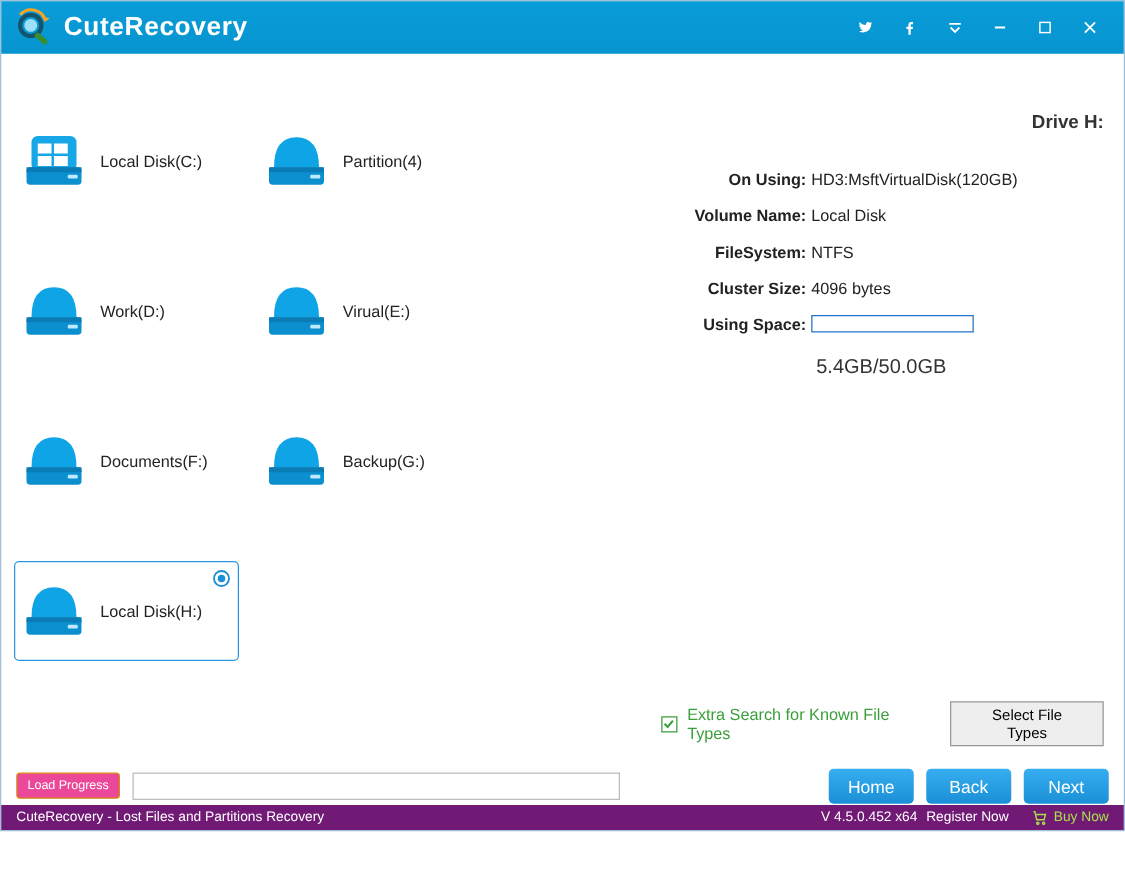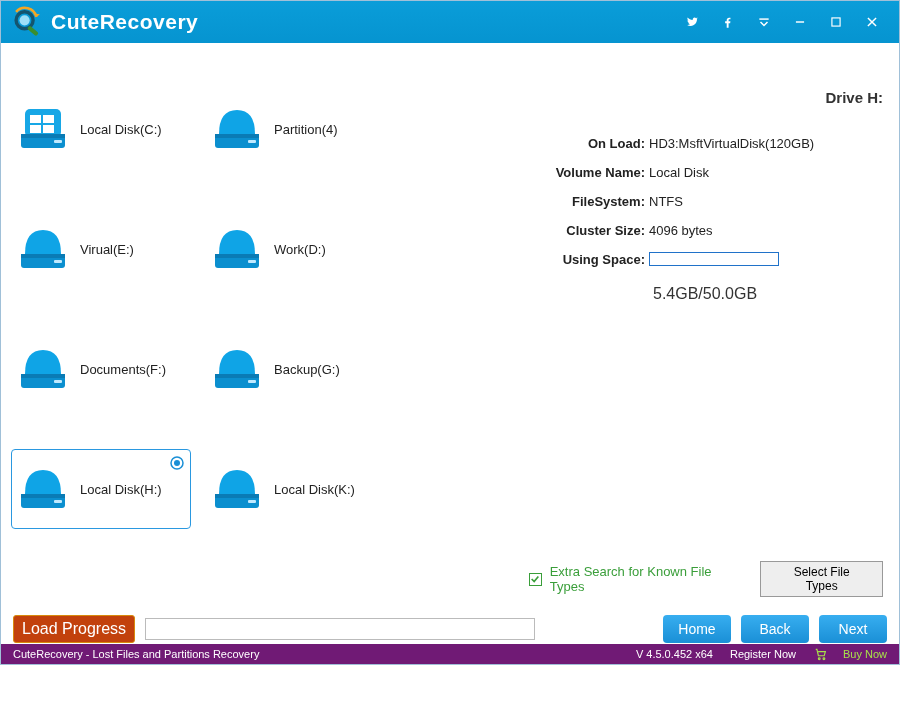--- a/index.html
+++ b/index.html
@@ -30,28 +30,28 @@
 .usage-bar { width: 130px; height: 14px; border: 1px solid #2072c9; display: inline-block; position: relative; background: #fff;}
 .usage-fill { height: 100%; background: #2a94e6; }
 .usage-text { font-size: 16px; color: #333; margin-left: 124px; margin-top: 2px;}
 .extra-row { margin-top: auto; display: flex; align-items: center; gap: 8px; }
 .checkbox { width: 13px; height: 13px; border: 1px solid #3a9e3a; display: inline-flex; align-items: center; justify-content: center; background:#fff;}
 .checkbox svg { width: 10px; height: 10px; }
 .extra-label { color: #3a9e3a; font-size: 13px; }
 .extra-row .spacer2 { flex: 1; }
 .sel-types-btn { font-size: 12px; padding: 3px 16px; border: 1px solid #999; background: #eee; cursor: pointer; }
 .footer-bar { height: 38px; display: flex; align-items: center; padding: 0 12px; gap: 10px;}
-.load-btn { background: #c2410c; color: #fff; border: 1px solid #d88a0c; border-radius: 3px; padding: 4px 8px; font-size: 16px; cursor: pointer;}
+.load-btn { background: #ec4899; color: #fff; border: 1px solid #d88a0c; border-radius: 3px; padding: 4px 8px; font-size: 10px; cursor: pointer;}
 .progress-input { width: 390px; height: 22px; border: 1px solid #bbb; background: #fff; }
 .footer-bar .spacer { flex: 1; }
 .nav-btn { background: linear-gradient(#37aef0,#1a8fd6); color: #fff; border: none; border-radius: 4px; width: 68px; height: 28px; font-size: 14px; cursor: pointer;}
 .status-bar { height: 24px; background: #701a75; color: #fff; display: flex; align-items: center; font-size: 11px; padding: 0 12px;}
 .status-bar .spacer { flex: 1; }
-.reg-link { color: #fff; margin-left: 17px; cursor: pointer;}
-.buy-now { color: #a7e04a; display: flex; align-items: center; gap: 15px; margin-left: 18px; cursor:pointer;}
+.reg-link { color: #fff; margin-left: 7px; cursor: pointer;}
+.buy-now { color: #a7e04a; display: flex; align-items: center; gap: 4px; margin-left: 18px; cursor:pointer;}
 .buy-now svg { width: 14px; height: 14px; }
 
 
 .drives-panel::-webkit-scrollbar { width: 12px; }
 .drives-panel::-webkit-scrollbar-track { background: #f0f0f0; }
 .drives-panel::-webkit-scrollbar-thumb { background: #b8b8b8; border-radius: 2px; }
 
 </style>
 </head>
 <body>
@@ -136,30 +136,30 @@
                 </svg></span>
               <span class="dlabel">Partition(4)</span>
             </div>
             <div class="drive-item">
               <span class="dicon"><svg viewBox="0 0 50 46">
                   <path d="M7 28 Q7 4 25 4 Q43 4 43 28 Z" fill="#0fa4e6"></path>
                   <rect x="3" y="28" width="44" height="14" rx="3" fill="#0b8fcf"></rect>
                   <rect x="3" y="28" width="44" height="4" fill="#0a7bb5"></rect>
                   <rect x="36" y="34" width="8" height="3" rx="1" fill="#bfe9ff"></rect>
                 </svg></span>
+              <span class="dlabel">Work(D:)</span>
+            </div>
+            <div class="drive-item">
+              <span class="dicon"><svg viewBox="0 0 50 46">
+                  <path d="M7 28 Q7 4 25 4 Q43 4 43 28 Z" fill="#0fa4e6"></path>
+                  <rect x="3" y="28" width="44" height="14" rx="3" fill="#0b8fcf"></rect>
+                  <rect x="3" y="28" width="44" height="4" fill="#0a7bb5"></rect>
+                  <rect x="36" y="34" width="8" height="3" rx="1" fill="#bfe9ff"></rect>
+                </svg></span>
               <span class="dlabel">Virual(E:)</span>
-            </div>
-            <div class="drive-item">
-              <span class="dicon"><svg viewBox="0 0 50 46">
-                  <path d="M7 28 Q7 4 25 4 Q43 4 43 28 Z" fill="#0fa4e6"></path>
-                  <rect x="3" y="28" width="44" height="14" rx="3" fill="#0b8fcf"></rect>
-                  <rect x="3" y="28" width="44" height="4" fill="#0a7bb5"></rect>
-                  <rect x="36" y="34" width="8" height="3" rx="1" fill="#bfe9ff"></rect>
-                </svg></span>
-              <span class="dlabel">Work(D:)</span>
             </div>
             <div class="drive-item">
               <span class="dicon"><svg viewBox="0 0 50 46">
                   <path d="M7 28 Q7 4 25 4 Q43 4 43 28 Z" fill="#0fa4e6"></path>
                   <rect x="3" y="28" width="44" height="14" rx="3" fill="#0b8fcf"></rect>
                   <rect x="3" y="28" width="44" height="4" fill="#0a7bb5"></rect>
                   <rect x="36" y="34" width="8" height="3" rx="1" fill="#bfe9ff"></rect>
                 </svg></span>
               <span class="dlabel">Documents(F:)</span>
             </div>
@@ -177,37 +177,28 @@
                   <path d="M7 28 Q7 4 25 4 Q43 4 43 28 Z" fill="#0fa4e6"></path>
                   <rect x="3" y="28" width="44" height="14" rx="3" fill="#0b8fcf"></rect>
                   <rect x="3" y="28" width="44" height="4" fill="#0a7bb5"></rect>
                   <rect x="36" y="34" width="8" height="3" rx="1" fill="#bfe9ff"></rect>
                 </svg></span>
               <span class="dlabel">Local Disk(H:)</span>
               <span class="sel-radio"><svg width="14" height="14" viewBox="0 0 14 14">
                   <circle cx="7" cy="7" r="6" fill="none" stroke="#1a8fd6" stroke-width="1.5"></circle>
                   <circle cx="7" cy="7" r="3" fill="#1a8fd6"></circle>
                 </svg></span>
-            </div>
-            <div class="drive-item">
-              <span class="dicon"><svg viewBox="0 0 50 46">
-                  <path d="M7 28 Q7 4 25 4 Q43 4 43 28 Z" fill="#0fa4e6"></path>
-                  <rect x="3" y="28" width="44" height="14" rx="3" fill="#0b8fcf"></rect>
-                  <rect x="3" y="28" width="44" height="4" fill="#0a7bb5"></rect>
-                  <rect x="36" y="34" width="8" height="3" rx="1" fill="#bfe9ff"></rect>
-                </svg></span>
-              <span class="dlabel">Local Disk(K:)</span>
             </div>
           </div>
       </div>
     </div>
     <div class="info-panel">
       <div class="info-title">Drive H:</div>
       <div class="info-row">
-          <div class="info-key">On Load:</div>
+          <div class="info-key">On Using:</div>
           <div class="info-val">HD3:MsftVirtualDisk(120GB)</div>
         </div>
       <div class="info-row">
           <div class="info-key">Volume Name:</div>
           <div class="info-val">Local Disk</div>
         </div>
       <div class="info-row">
           <div class="info-key">FileSystem:</div>
           <div class="info-val">NTFS</div>
         </div>

